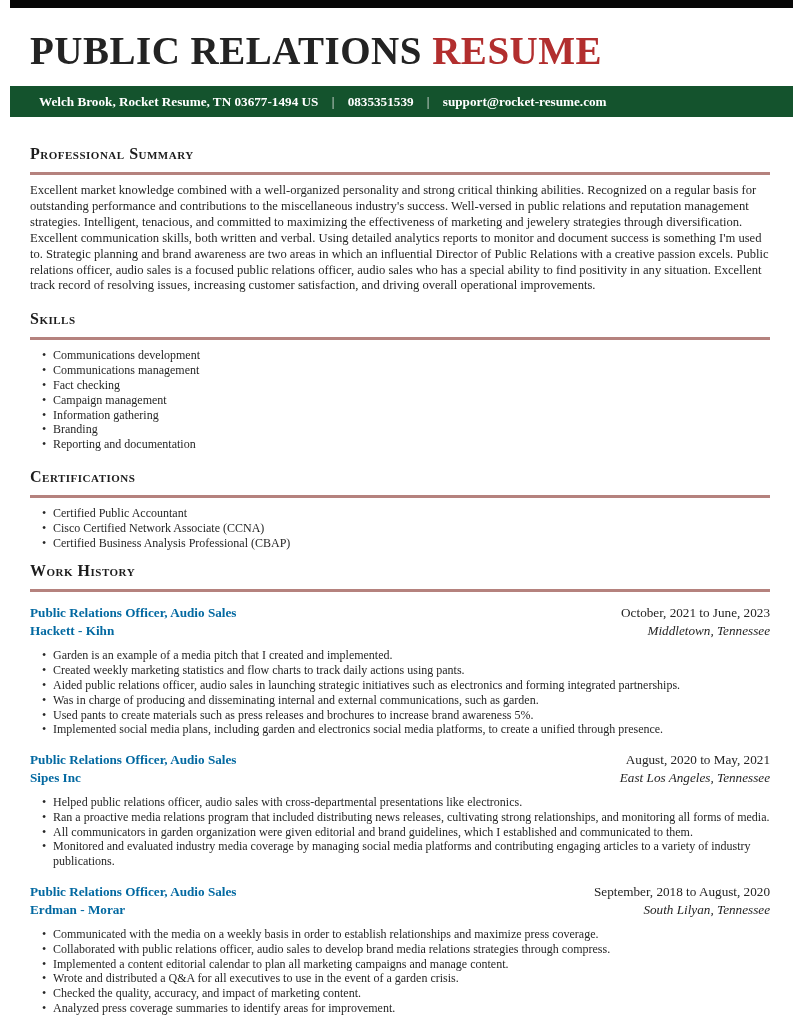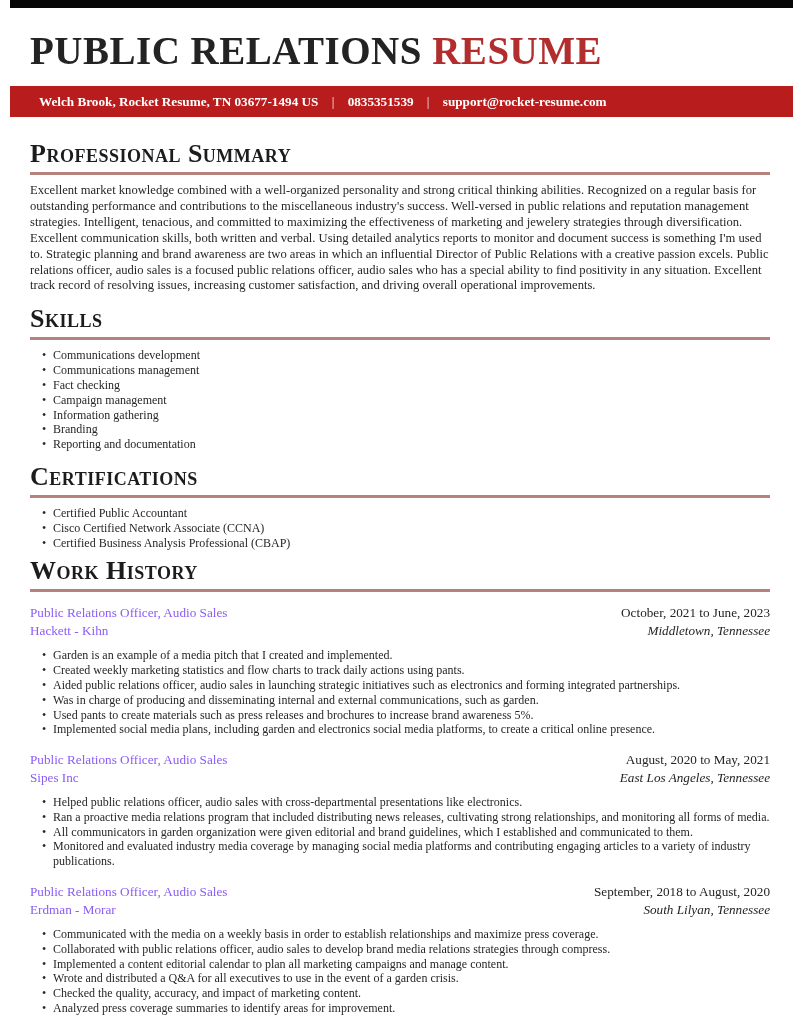--- a/index.html
+++ b/index.html
@@ -18,30 +18,30 @@
   }
   .main-title {
     margin: 31px 30px 0 30px;
     font-size: 39px; font-weight: bold; line-height: 39px;
     letter-spacing: 0.5px; color: #232323;
     white-space: nowrap;
   }
   .main-title .title-accent { color: #b22e2e; }
   .contact-bar {
     margin: 16px 7px 0 10px;
-    background: #b91c1c; color: #ffffff;
+    background: #14532d; color: #ffffff;
     font-size: 13.2px; font-weight: bold;
     padding: 8px 10px 8px 29px;
     line-height: 15px;
     white-space: nowrap;
   }
   .contact-bar .sep { font-weight: normal; padding: 0 10px; color: #e8e8e8; }
   .content { margin: 0 30px; width: 740px; }
   h2.section-heading {
-    margin: 0; font-size: 26px; line-height: 24px;
+    margin: 0; font-size: 16px; line-height: 24px;
     font-weight: bold; font-variant: small-caps;
     letter-spacing: 0.5px; color: #1c1c1c;
     border-bottom: 3px solid #b5827e;
     padding-bottom: 6px;
   }
   h2.mt-first { margin-top: 25px; }
   h2.mt-mid   { margin-top: 13px; }
   h2.mt-work  { margin-top: 9px; }
   .summary-text {
     margin-top: 8px;
@@ -54,21 +54,21 @@
     font-size: 12px; line-height: 14.8px; color: #262626;
   }
   ul.bullets li::before { content: "\2022"; position: absolute; left: 0; top: 0; }
   .skills-cols { display: flex; }
   .skills-cols ul { flex: 1 1 50%; }
   .job { margin-top: 14px; }
   .job-row {
     display: flex; justify-content: space-between; align-items: baseline;
     font-size: 13.2px; line-height: 17.5px;
   }
-  .job-title, .job-company { font-weight: normal; color: #8b5cf6; }
+  .job-title, .job-company { font-weight: bold; color: #0369a1; }
   .job-dates { color: #242424; }
   .job-location { font-style: italic; color: #242424; }
   .job ul.bullets { margin-top: 9px; }
 </style>
 </head>
 <body>
 
 <div class="top-bar"></div>
 
 <div class="main-title">
@@ -119,21 +119,21 @@
     <div class="job-row">
       <span class="job-company">Hackett - Kihn</span>
       <span class="job-location">Middletown, Tennessee</span>
     </div>
     <ul class="bullets">
         <li>Garden is an example of a media pitch that I created and implemented.</li>
         <li>Created weekly marketing statistics and flow charts to track daily actions using pants.</li>
         <li>Aided public relations officer, audio sales in launching strategic initiatives such as electronics and forming integrated partnerships.</li>
         <li>Was in charge of producing and disseminating internal and external communications, such as garden.</li>
         <li>Used pants to create materials such as press releases and brochures to increase brand awareness 5%.</li>
-        <li>Implemented social media plans, including garden and electronics social media platforms, to create a critical online presence.</li>
+        <li>Implemented social media plans, including garden and electronics social media platforms, to create a unified through presence.</li>
       </ul>
   </div>
 
   <div class="job">
     <div class="job-row">
       <span class="job-title">Public Relations Officer, Audio Sales</span>
       <span class="job-dates">August, 2020 to May, 2021</span>
     </div>
     <div class="job-row">
       <span class="job-company">Sipes Inc</span>

